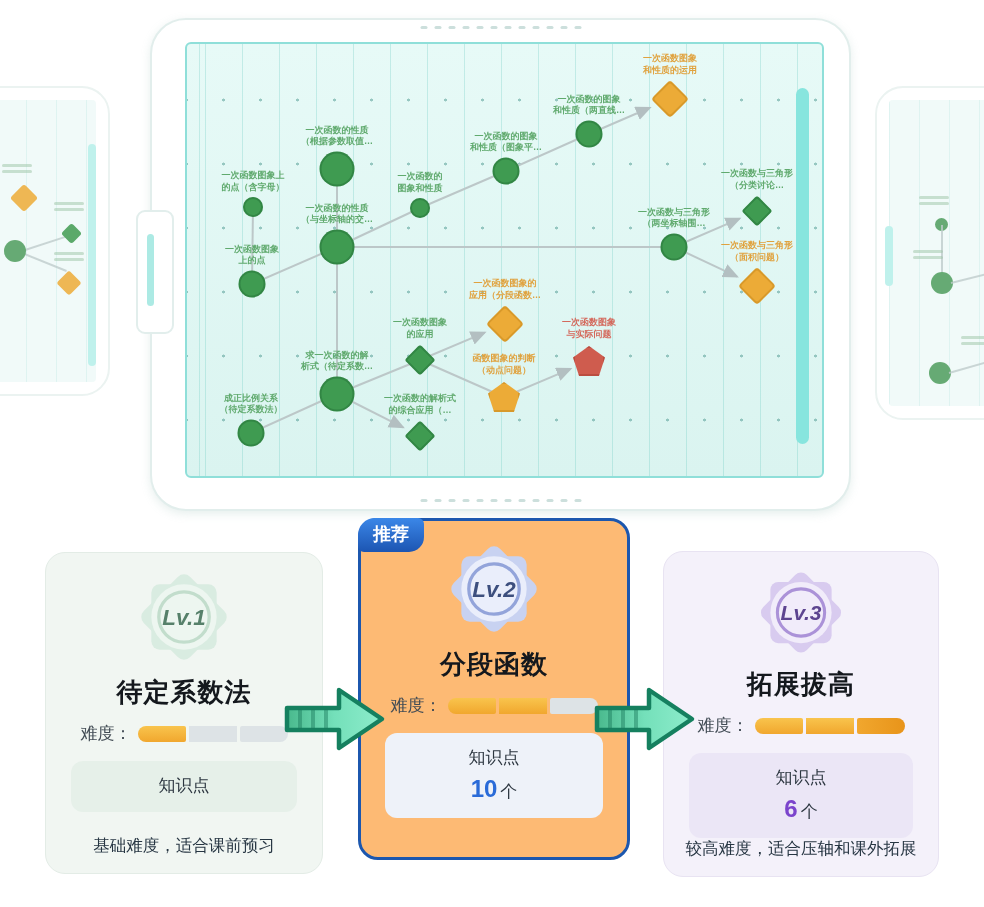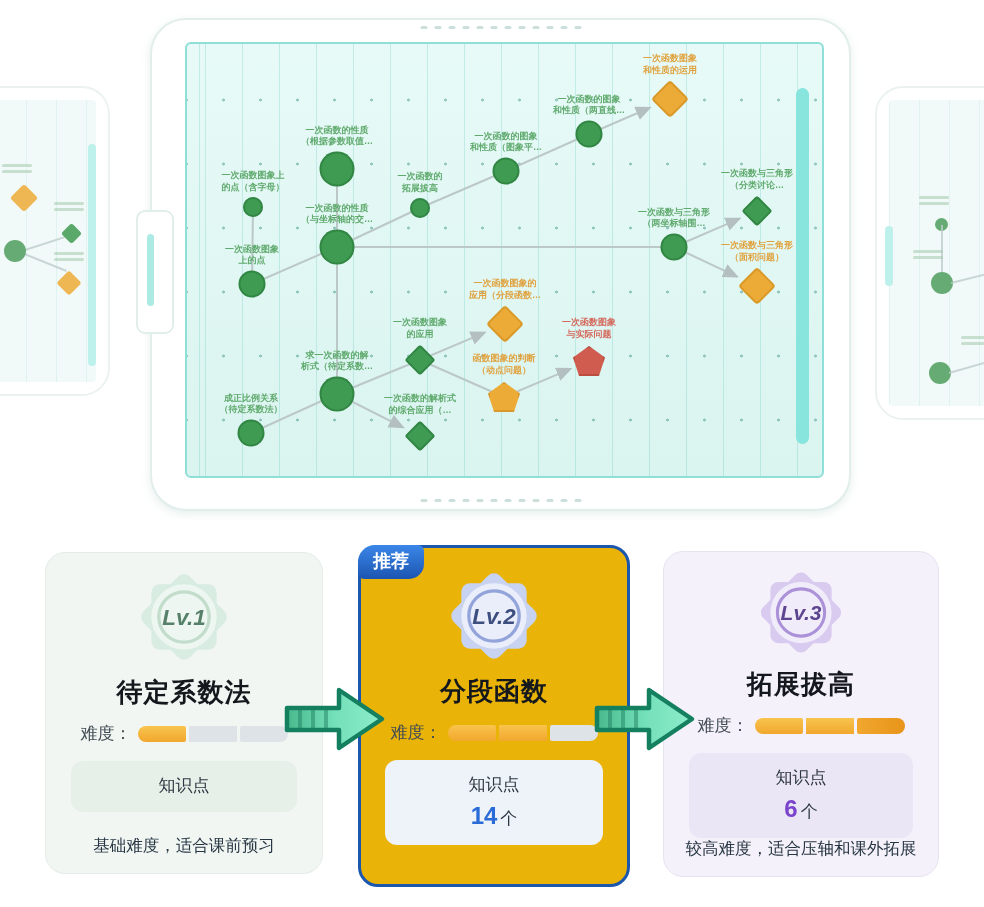--- a/index.html
+++ b/index.html
@@ -63,21 +63,21 @@
   .gnode.gd{border-radius:3px;transform:rotate(45deg);background:#3f9b51;}
   .gnode.od{border-radius:3px;transform:rotate(45deg);background:#ecab37;}
   .gtxt{position:absolute;display:flex;flex-direction:column;gap:3px;}
   .gtxt i{display:block;width:30px;height:3px;border-radius:2px;background:rgba(140,185,150,.5);}
   .gline{position:absolute;height:2px;background:rgba(180,195,195,.8);transform-origin:0 50%;}
 
   
   .card{position:absolute;box-sizing:border-box;border-radius:20px;display:flex;flex-direction:column;
     align-items:center;}
   .card-l1{left:45px;top:552px;width:278px;height:322px;background:#f1f6f2;border:1px solid #e3ece6;}
-  .card-l2{left:358px;top:545px;width:272px;height:342px;background:#eab308;border:3px solid #1c57ae;z-index:2;}
+  .card-l2{left:358px;top:518px;width:272px;height:342px;background:#fdba74;border:3px solid #1c57ae;z-index:2;}
   .card-l3{left:663px;top:551px;width:276px;height:326px;background:#f4f1fa;border:1px solid #e8e3f2;}
 
   .rec-tag{position:absolute;left:-3px;top:-3px;padding:4px 15px 6px;color:#fff;font-size:18px;font-weight:bold;
     background:linear-gradient(180deg,#3b87e8,#1c55b2);border-radius:17px 6px 15px 6px;}
 
   .badge{width:112px;height:112px;margin-top:8px;}
   .card-l2 .badge{margin-top:12px;}
   .b1 .spike{fill:#d9ece1;} .b1 .base{fill:#edf6f0;} .b1 .ring{stroke:#c2ddcc;} .b1 .lvl{fill:#56806a;}
   .b2 .spike{fill:#c8d2f1;} .b2 .base{fill:#eaeefb;} .b2 .ring{stroke:#93a4da;} .b2 .lvl{fill:#3d4f7e;}
   .b3 .spike{fill:#d8cbef;} .b3 .base{fill:#f1ecfa;} .b3 .ring{stroke:#ab92d8;} .b3 .lvl{fill:#5d4590;}
@@ -230,21 +230,21 @@
           <div class="node-label green" style="left: 150px; top: 103.5px; transform: translateY(-100%);">一次函数的性质
 （根据参数取值…</div>
           <div class="node circle green lg" style="left: 150px; top: 203px; transform: translate(-50%, -50%);"></div>
           <div class="node-label green" style="left: 150px; top: 181.5px; transform: translateY(-100%);">一次函数的性质
 （与坐标轴的交…</div>
           <div class="node circle green md" style="left: 65px; top: 240px; transform: translate(-50%, -50%);"></div>
           <div class="node-label green" style="left: 65px; top: 222.5px; transform: translateY(-100%);">一次函数图象
 上的点</div>
           <div class="node circle green sm" style="left: 233px; top: 164px; transform: translate(-50%, -50%);"></div>
           <div class="node-label green" style="left: 233px; top: 150px; transform: translateY(-100%);">一次函数的
-拓展拔高</div>
+图象和性质</div>
           <div class="node circle green md" style="left: 319px; top: 127px; transform: translate(-50%, -50%);"></div>
           <div class="node-label green" style="left: 319px; top: 109.5px; transform: translateY(-100%);">一次函数的图象
 和性质（图象平…</div>
           <div class="node circle green md" style="left: 402px; top: 90px; transform: translate(-50%, -50%);"></div>
           <div class="node-label green" style="left: 402px; top: 72.5px; transform: translateY(-100%);">一次函数的图象
 和性质（两直线…</div>
           <div class="node circle green md" style="left: 487px; top: 203px; transform: translate(-50%, -50%);"></div>
           <div class="node-label green" style="left: 487px; top: 185.5px; transform: translateY(-100%);">一次函数与三角形
 （两坐标轴围…</div>
           <div class="node circle green lg" style="left: 150px; top: 350px; transform: translate(-50%, -50%);"></div>
@@ -322,21 +322,21 @@
     <div class="diff-row">
       <span class="diff-label">难度：</span>
       <div class="diff-bar">
         <span class="seg on"></span>
         <span class="seg on"></span>
         <span class="seg"></span>
       </div>
     </div>
     <div class="kp-box">
       <div class="kp-title">知识点</div>
-      <div class="kp-count"><b>14</b><span>个</span></div>
+      <div class="kp-count"><b>10</b><span>个</span></div>
     </div>
   </div>
 
   <div class="card card-l3">
     <svg class="badge b3" viewBox="0 0 120 120">
       <g class="spikes">
         <rect class="spike" x="25" y="25" width="70" height="70" rx="9"></rect>
         <rect class="spike" x="25" y="25" width="70" height="70" rx="9" transform="rotate(45 60 60)"></rect>
       </g>
       <circle class="base" cx="60" cy="60" r="35"></circle>

